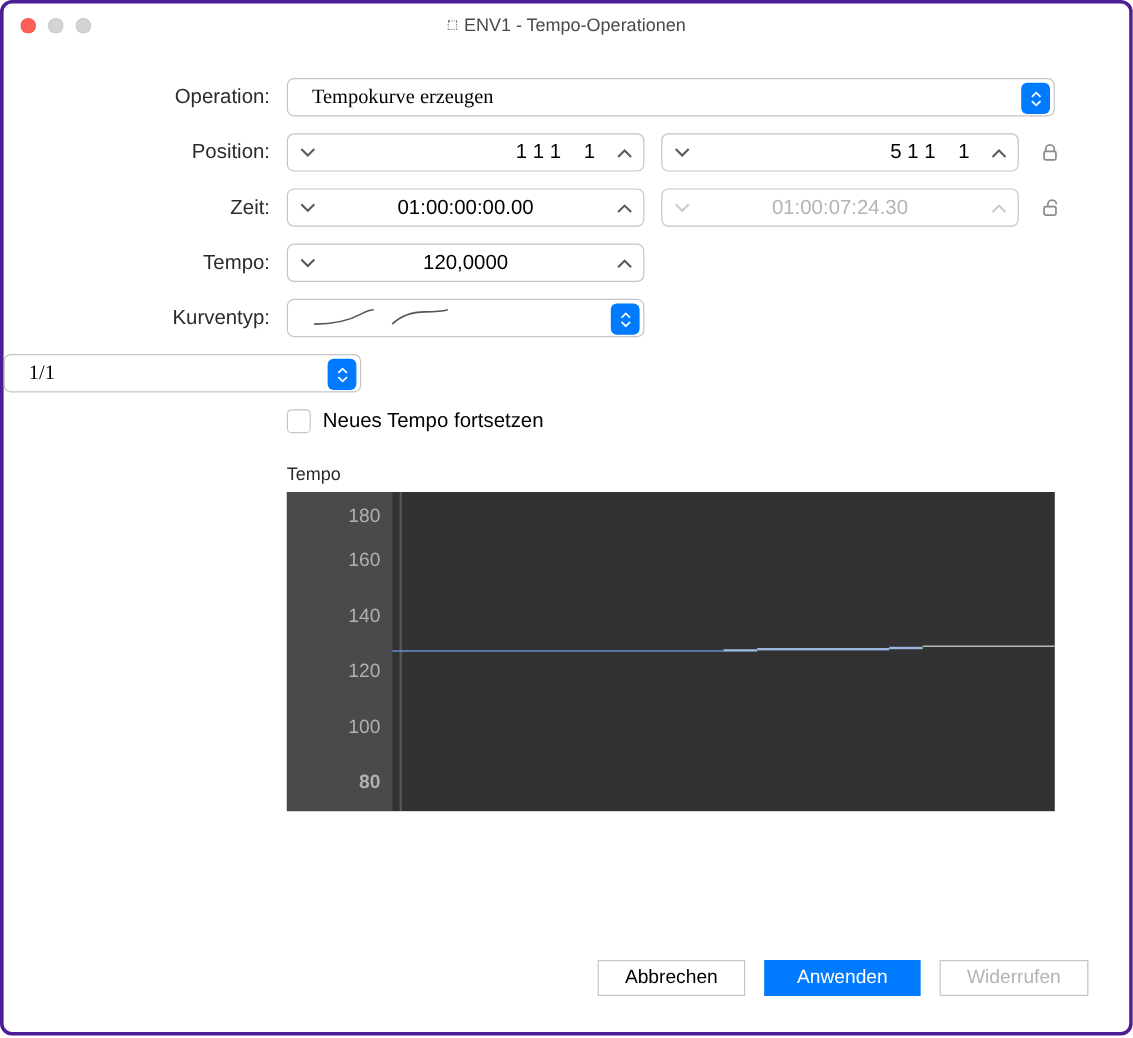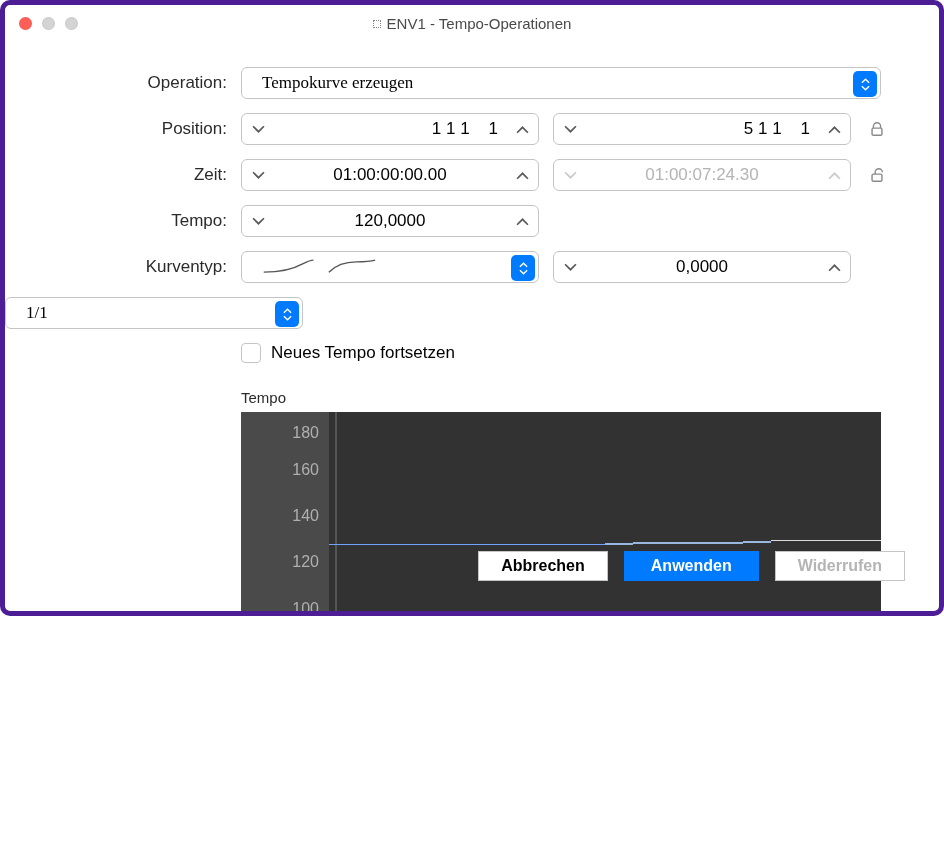--- a/index.html
+++ b/index.html
@@ -8,22 +8,22 @@
     font-family: -apple-system, "Helvetica Neue", Arial, sans-serif;
     font-size: 17px;
     background: #fff;
     color: #000;
     width: 944px;
     height: 865px;
     position: relative;
   }
   .window {
     width: 944px;
-    height: 616px;
-    border: 5px solid #4c1d95;
+    height: 863px;
+    border: 3px solid #4c1d95;
     border-radius: 10px;
     background: #fff;
     box-shadow: inset 0 0 0 0 rgba(0,0,0,0);
     overflow: hidden;
     position: relative;
   }
   .titlebar {
     height: 36px;
     display: flex;
     align-items: center;
@@ -205,21 +205,20 @@
   .btn {
     height:30px;
     padding: 0 22px;
     border-radius:0;
     border:1px solid #c5c5c5;
     background:#fff;
     font-size:16px;
     display:flex;
     align-items:center;
     justify-content:center;
-    font-weight:bold;
   }
   .btn.disabled { color:#b4b4b4; }
   .btn.primary {
     background:#007aff;
     border-color:#007aff;
     color:#fff;
     padding:0 26px;
   }
 </style>
 </head>
@@ -362,33 +361,20 @@
             <path d="M78 16 Q90 4 110 4 Q125 4 132 2" fill="none" stroke="#555" stroke-width="1.6"></path>
           </svg>
           <div class="dropbtn">
             <svg viewBox="0 0 10 6">
                 <path d="M1 5 L5 1 L9 5" fill="none" stroke="#fff" stroke-width="1.6"></path>
               </svg>
             <svg viewBox="0 0 10 6">
                 <path d="M1 1 L5 5 L9 1" fill="none" stroke="#fff" stroke-width="1.6"></path>
               </svg>
           </div>
-        </div>
-        <div class="numbox">
-          <div class="chev left">
-              <svg viewBox="0 0 12 8">
-                <path d="M1 1 L6 6 L11 1" fill="none" stroke="currentColor" stroke-width="1.6" 474=""></path>
-              </svg>
-            </div>
-          <div class="val">0,0000</div>
-          <div class="chev right">
-              <svg viewBox="0 0 12 8">
-                <path d="M1 7 L6 2 L11 7" fill="none" stroke="currentColor" stroke-width="1.6"></path>
-              </svg>
-            </div>
         </div>
         <div style="width:24px"></div>
       </div>
     </div>
 
     <div class="row">
       <div class="fields">
         <div class="select half">
           <span>1/1</span>
           <div class="dropbtn">

